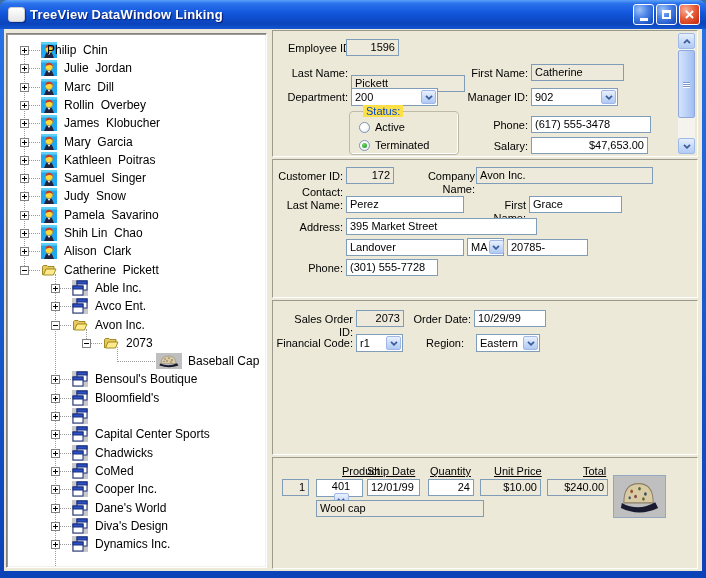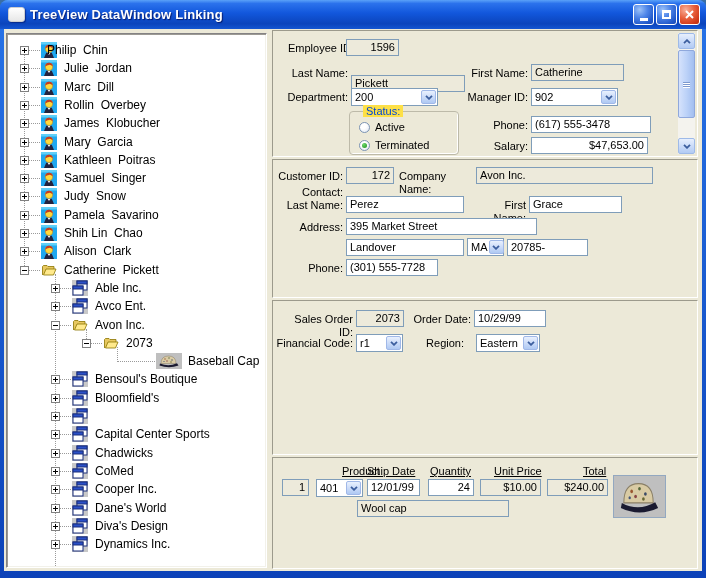--- a/index.html
+++ b/index.html
@@ -30,21 +30,21 @@
   .tree-inner{position:absolute;left:2px;top:2px;right:2px;bottom:2px;}
   .trunk{position:absolute;width:1px;border-left:1px dotted #9a9a9a;z-index:1;}
   .trow{position:absolute;left:0;width:100%;height:19px;z-index:2;}
   .expander{position:absolute;top:5px;width:9px;height:9px;background:#fff;border:1px solid #808080;}
   .expander .h{position:absolute;left:1px;top:3px;width:5px;height:1px;background:#000;}
   .expander .v{position:absolute;left:3px;top:1px;width:1px;height:5px;background:#000;}
   .dots{position:absolute;top:9px;height:1px;border-top:1px dotted #9a9a9a;}
   .ticon{position:absolute;top:1px;}
   .tlabel{position:absolute;top:0;font-size:12px;line-height:18px;color:#000;white-space:pre;}
   
-  .lbl{position:absolute;font-size:11px;line-height:13px;color:#000;}
+  .lbl{position:absolute;font-size:11px;line-height:13px;color:#000;text-align:right;}
   .r{text-align:right;}
   .box{position:absolute;height:17px;border:1px solid #7F9DB9;background:#fff;font-size:11px;
     line-height:13px;padding:1px 3px;color:#000;}
   .ro{background:#EDEADB;}
   .combo{position:absolute;height:18px;border:1px solid #7F9DB9;background:#fff;display:flex;
     align-items:center;font-size:11px;padding-left:3px;color:#000;}
   .cval{flex:1;}
   .cbtn{width:15px;height:14px;margin:1px;border:1px solid #A0B8E8;border-radius:2px;flex:0 0 15px;
     background:linear-gradient(180deg,#E9F1FE 0%,#CFDEF9 45%,#AFC9F3 100%);
     display:flex;align-items:center;justify-content:center;}
@@ -552,34 +552,34 @@
       </div>
     </div>
 
     <div class="panel" style="top:428px;height:112px;">
       <span class="hdr" style="left:45px;top:7px;margin-left:24px;">Product</span>
       <span class="hdr" style="left:94px;top:7px;">Ship Date</span>
       <span class="hdr" style="left:157px;top:7px;">Quantity</span>
       <span class="hdr" style="left:221px;top:7px;">Unit Price</span>
       <span class="hdr" style="left:310px;top:7px;">Total</span>
       <div class="box ro r" style="left:9px;top:21px;width:27px;text-align:right;">1</div>
-      <div class="combo" style="left:43px;top:21px;width:47px;">
+      <div class="combo" style="left:43px;top:21px;width:47px;flex-direction:column;">
         <span class="cval">401</span>
         <span class="cbtn">
             <svg width="8" height="5" viewBox="0 0 8 5">
               <path d="M1 0.8 L4 3.8 L7 0.8" stroke="#3C5E9E" stroke-width="1.8" fill="none"></path>
             </svg>
           </span>
       </div>
       <div class="box" style="left:94px;top:21px;width:53px;">12/01/99</div>
       <div class="box r" style="left:155px;top:21px;width:46px;text-align:right;">24</div>
       <div class="box ro r" style="left:207px;top:21px;width:61px;text-align:right;">$10.00</div>
       <div class="box ro r" style="left:274px;top:21px;width:61px;text-align:right;">$240.00</div>
       <div class="capimg" style="left:340px;top:17px;width:53px;height:43px;">
         <svg width="51" height="41" viewBox="0 0 26 16" preserveAspectRatio="none">
             <use href="#icon-cap"></use>
           </svg>
       </div>
-      <div class="box ro" style="left:43px;top:42px;width:152px;margin-left:41px;">Wool cap</div>
+      <div class="box ro" style="left:43px;top:42px;width:168px;">Wool cap</div>
     </div>
 
   </div>
 </div>
 
 </body></html>

